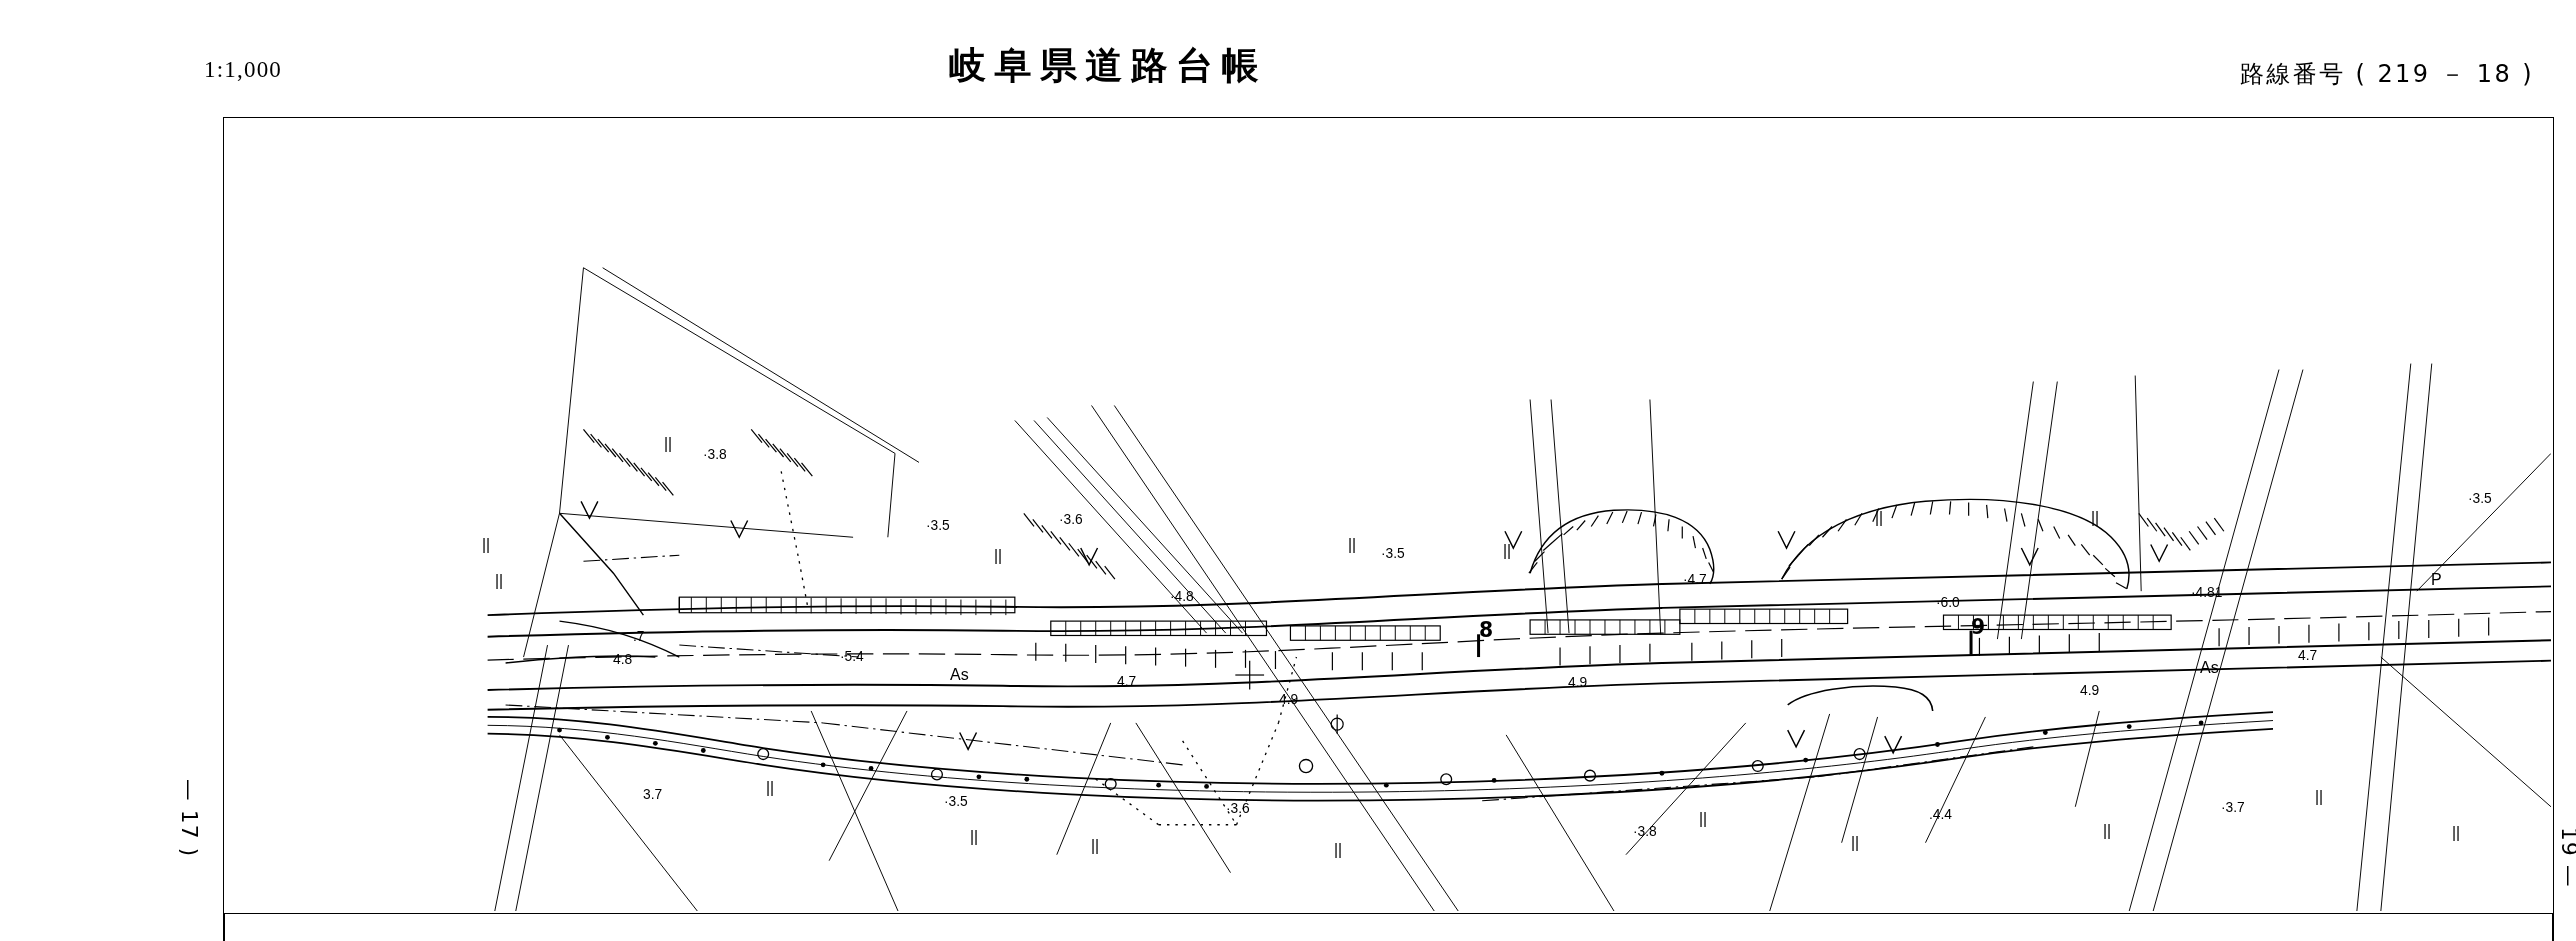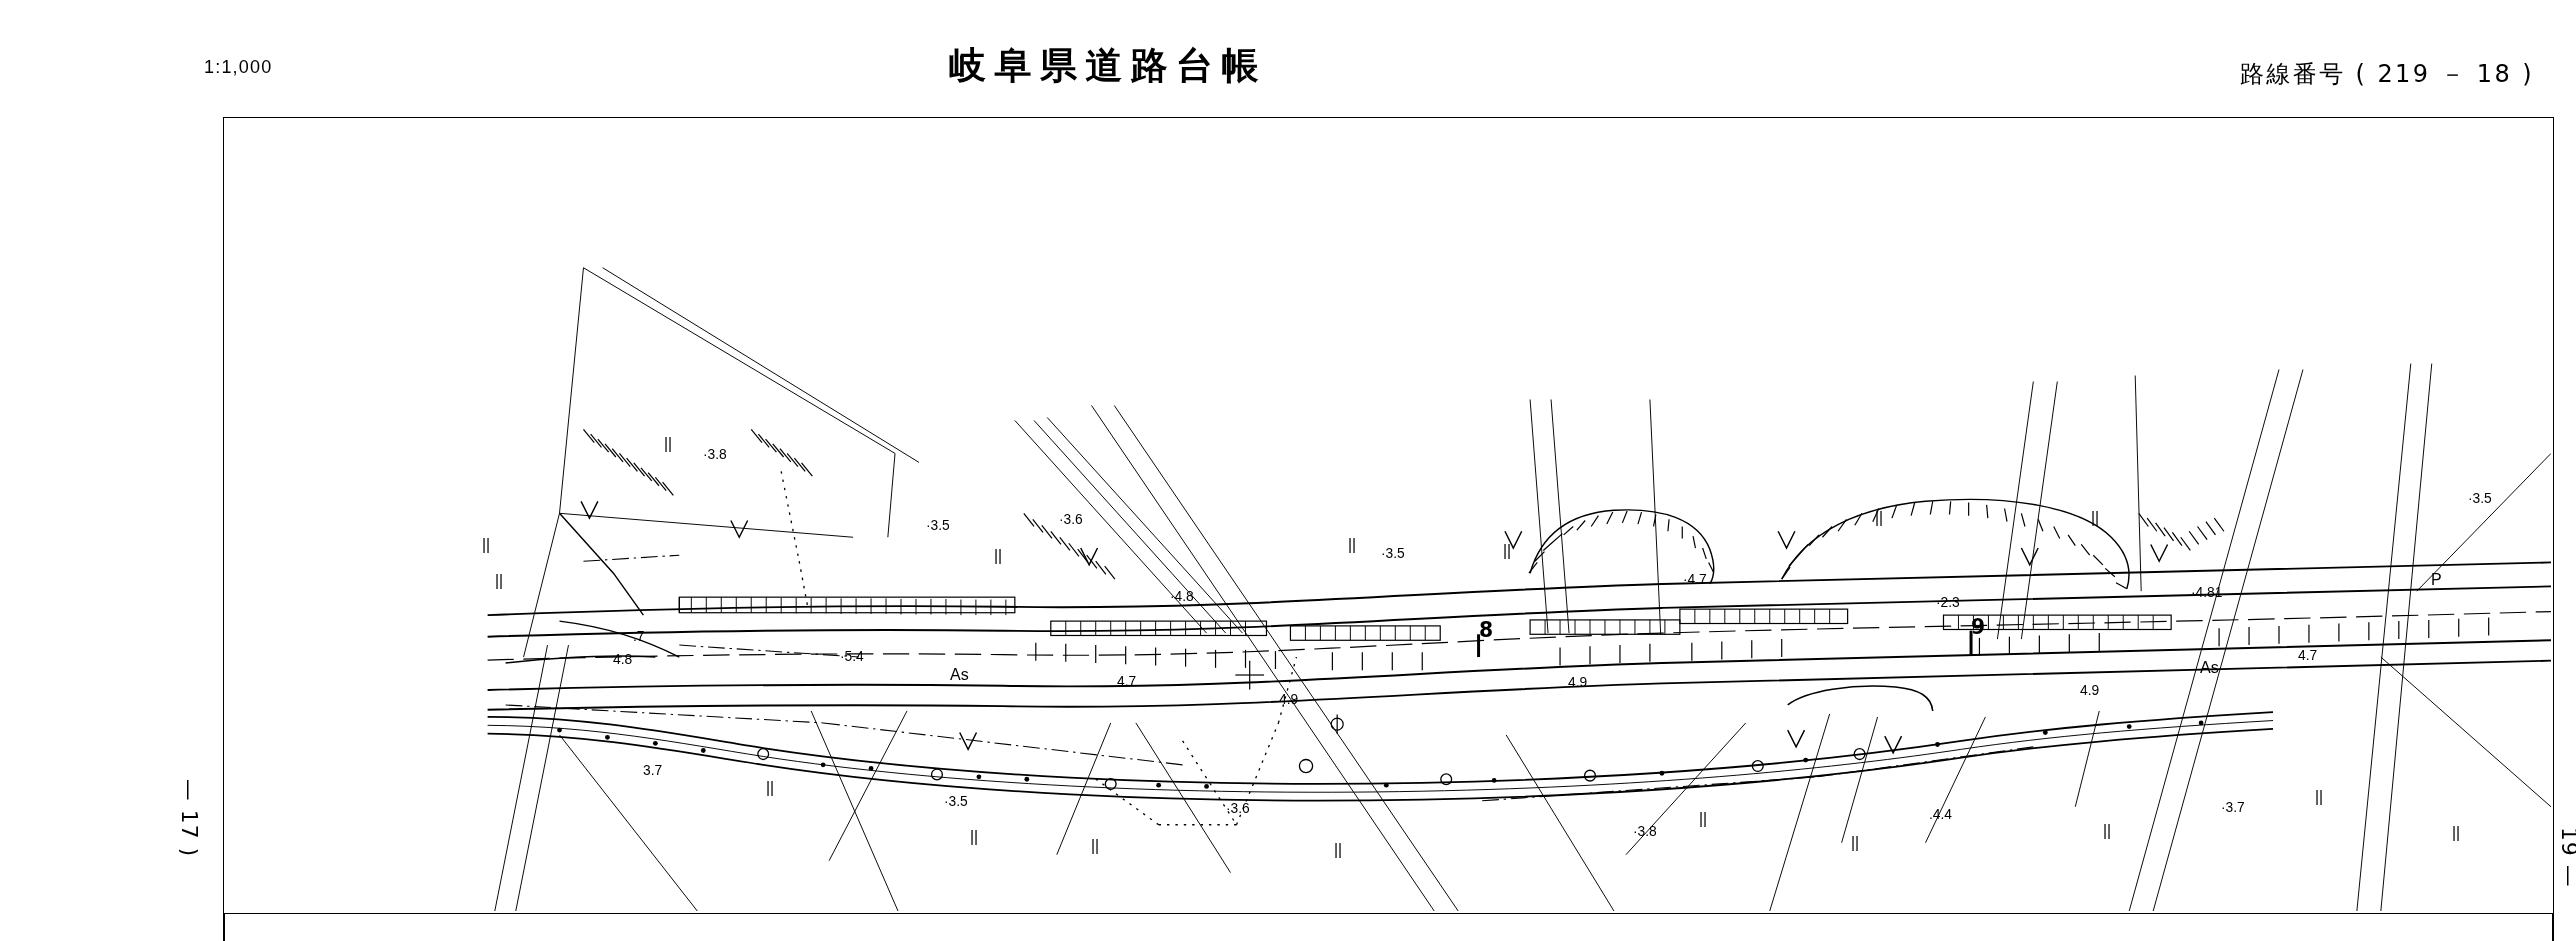--- a/index.html
+++ b/index.html
@@ -20,23 +20,23 @@
   #header {
     position: absolute;
     left: 0; top: 0;
     width: 2576px;
     height: 120px;
   }
   #scale-label {
     position: absolute;
     left: 204px;
     top: 57px;
-    font-size: 18px;
+    font-size: 23px;
     letter-spacing: 1.2px;
-    font-family: Liberation Sans, sans-serif;
+    font-family: Liberation Serif, serif;
     white-space: nowrap;
   }
   #map-title {
     position: absolute;
     left: 0;
     top: 41px;
     width: 2216px;
     text-align: center;
     font-size: 37px;
     font-weight: bold;
@@ -580,32 +580,32 @@
   <div class="map-label surf" style="left:726px; top:549px;">As</div>
   <div class="map-label surf" style="left:1976px; top:542px;">As</div>
   <div class="map-label marker-p" style="left:2207px; top:454px;">P</div>
 
   <div class="map-label elev" style="left:479px; top:330px;">·3.8</div>
   <div class="map-label elev" style="left:702px; top:401px;">·3.5</div>
   <div class="map-label elev" style="left:835px; top:395px;">·3.6</div>
   <div class="map-label elev" style="left:1157px; top:429px;">·3.5</div>
   <div class="map-label elev" style="left:1459px; top:455px;">·4.7</div>
   <div class="map-label elev" style="left:946px; top:472px;text-align:right;">·4.8</div>
-  <div class="map-label elev" style="left:1712px; top:478px;">·2.3</div>
+  <div class="map-label elev" style="left:1712px; top:478px;">·6.0</div>
   <div class="map-label elev" style="left:1943px; top:468px;margin-left:24px;">·4.81</div>
   <div class="map-label elev" style="left:2244px; top:374px;">·3.5</div>
   <div class="map-label elev" style="left:409px; top:512px;">.7</div>
   <div class="map-label elev" style="left:389px; top:535px;text-align:right;">4.8</div>
   <div class="map-label elev" style="left:616px; top:532px;">·5.4</div>
   <div class="map-label elev" style="left:893px; top:557px;">4.7</div>
   <div class="map-label elev" style="left:1055px; top:575px;">4.9</div>
   <div class="map-label elev" style="left:1344px; top:558px;">4.9</div>
   <div class="map-label elev" style="left:1856px; top:566px;">4.9</div>
   <div class="map-label elev" style="left:2074px; top:531px;">4.7</div>
-  <div class="map-label elev" style="left:419px; top:646px;text-align:right;">3.7</div>
+  <div class="map-label elev" style="left:419px; top:670px;text-align:right;">3.7</div>
   <div class="map-label elev" style="left:720px; top:677px;">·3.5</div>
   <div class="map-label elev" style="left:1002px; top:684px;">·3.6</div>
   <div class="map-label elev" style="left:1409px; top:707px;">·3.8</div>
   <div class="map-label elev" style="left:1705px; top:690px;text-align:center;">.4.4</div>
   <div class="map-label elev" style="left:1997px; top:683px;">·3.7</div>
 
   <div class="map-label" style="left:440px; top:318px; font-size:15.6px;">||</div>
   <div class="map-label" style="left:770px; top:430px; font-size:15.6px;">||</div>
   <div class="map-label" style="left:1124px; top:419px; font-size:15.6px;">||</div>
   <div class="map-label" style="left:1279px; top:425px; font-size:15.6px;">||</div>

